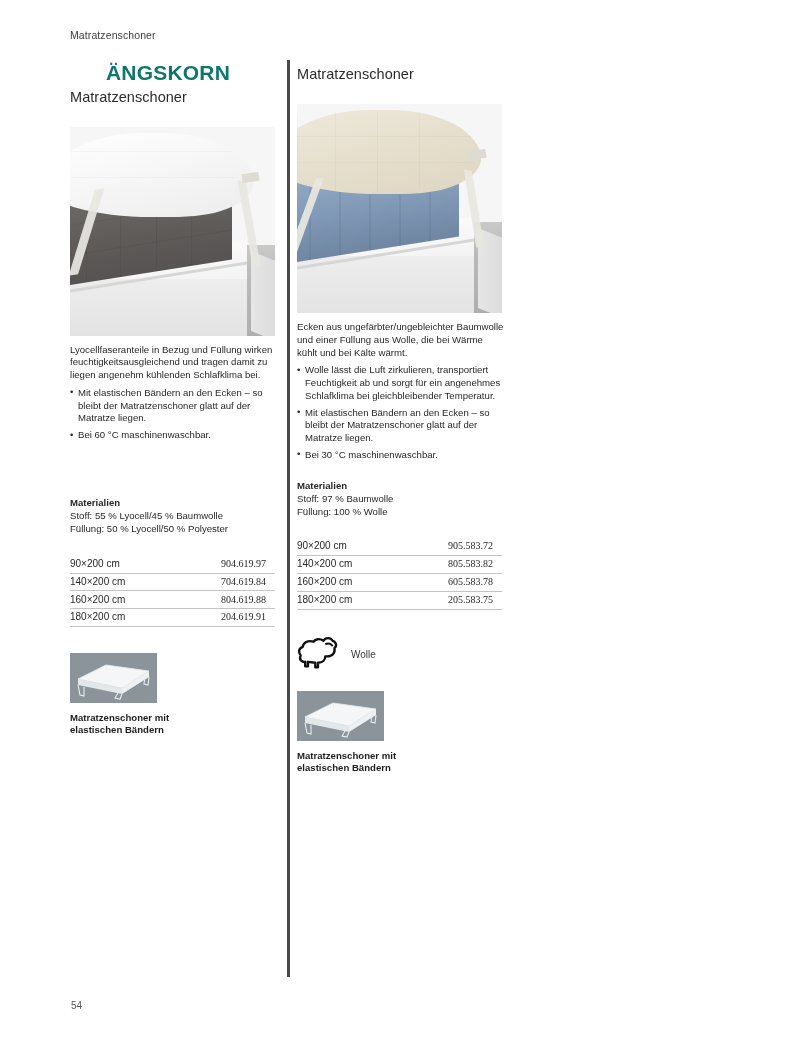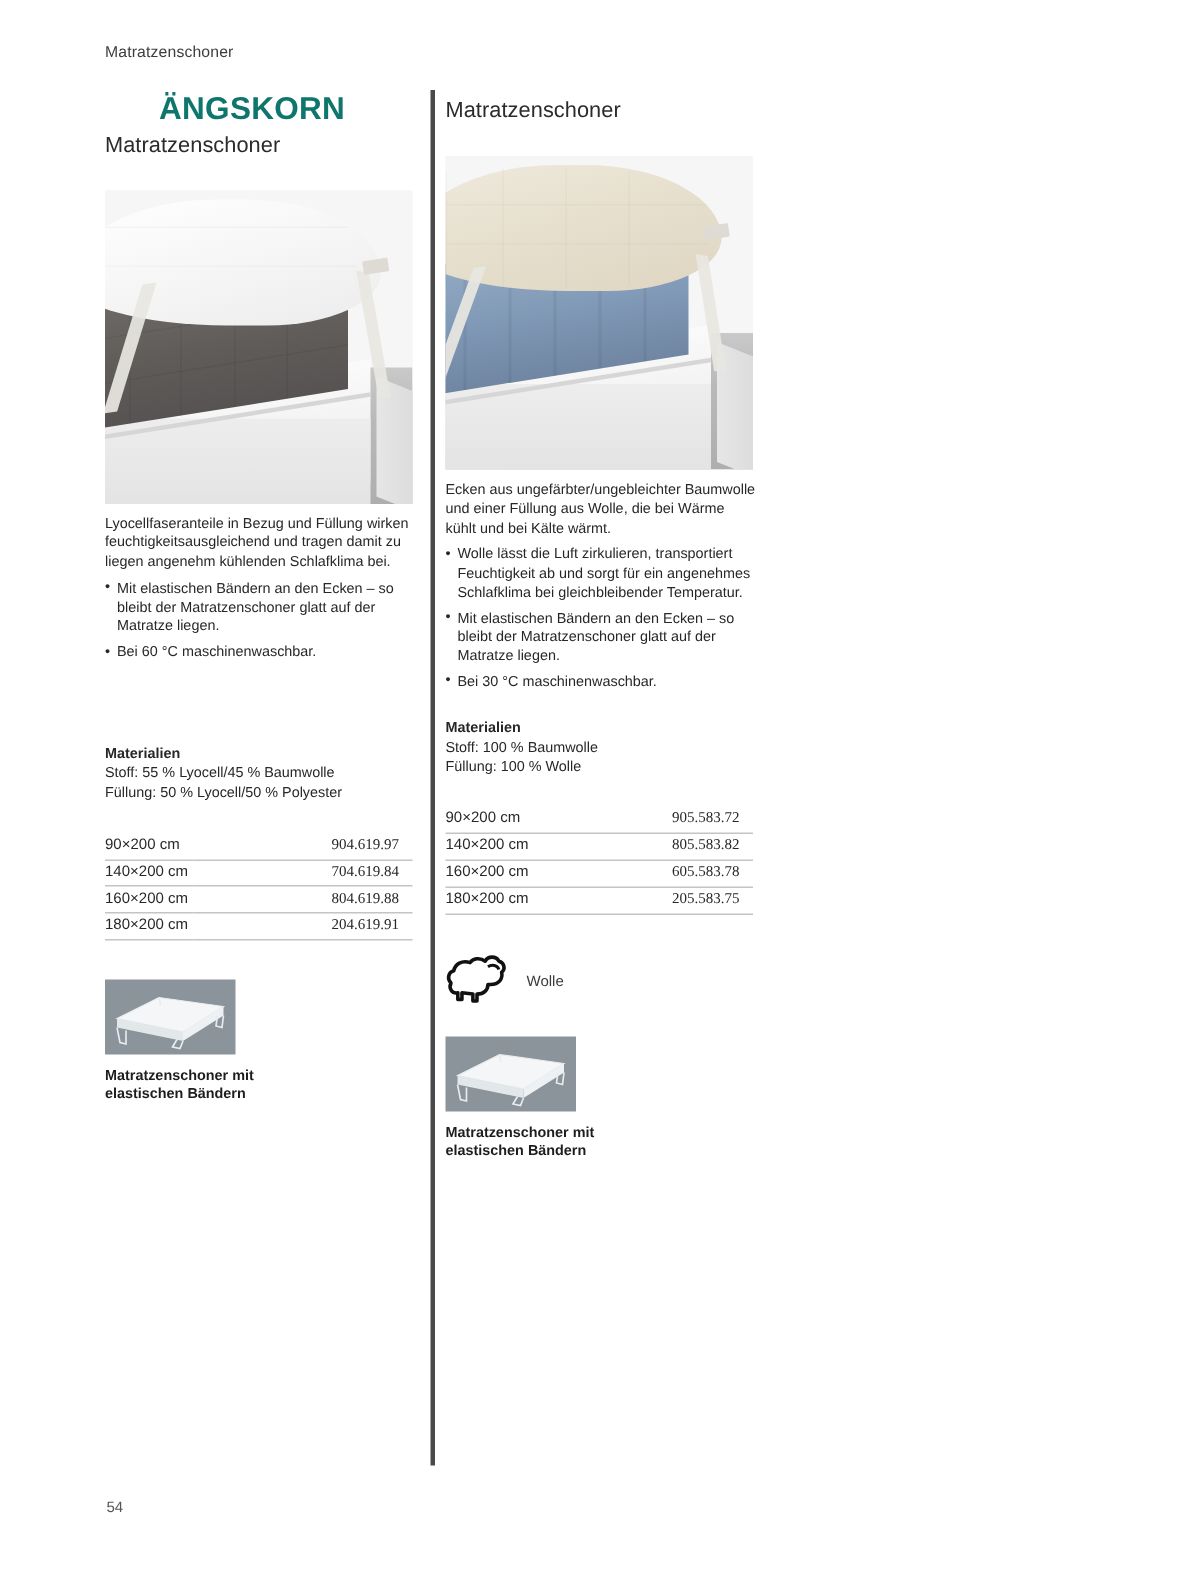--- a/index.html
+++ b/index.html
@@ -321,21 +321,21 @@
       <p><b>Ecken</b> aus ungefärbter/ungebleichter <b>Baumwolle</b> und einer <b>Füllung aus Wolle</b>, die bei Wärme kühlt und bei Kälte wärmt.</p>
       <div class="bullets">
         <div class="bullet"><b>Wolle</b> lässt die <b>Luft zirkulieren, transportiert Feuchtigkeit ab</b> und sorgt für ein angenehmes Schlafklima bei gleichbleibender Temperatur.</div>
         <div class="bullet">Mit <b>elastischen Bändern</b> an den Ecken – so bleibt der Matratzenschoner glatt auf der Matratze liegen.</div>
         <div class="bullet">Bei 30 °C maschinenwaschbar.</div>
       </div>
     </div>
 
     <div class="materials" style="margin-top:17px;">
       <div class="mh">Materialien</div>
-      <div>Stoff: 100 % Baumwolle</div>
+      <div>Stoff: 97 % Baumwolle</div>
       <div>Füllung: 100 % Wolle</div>
     </div>
 
     <table class="sizetable" style="margin-top:20px;">
       <tbody>
         <tr>
           <td>90×200 cm</td>
           <td class="artno">905.583.72</td>
         </tr>
         <tr>

